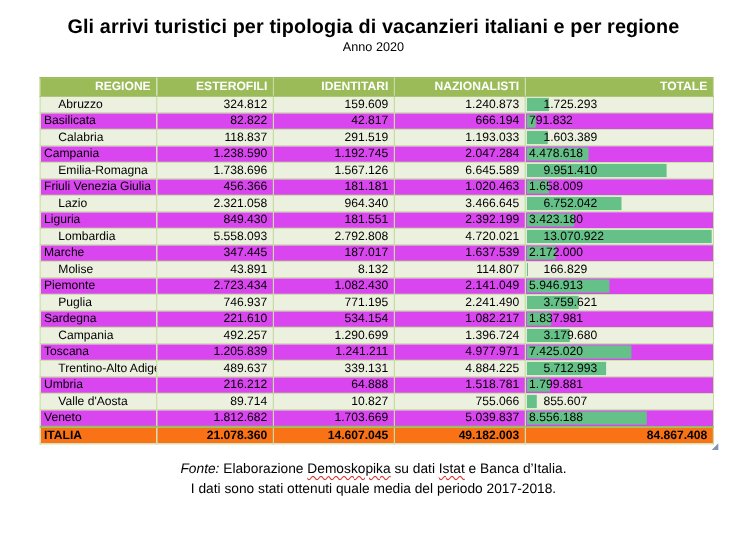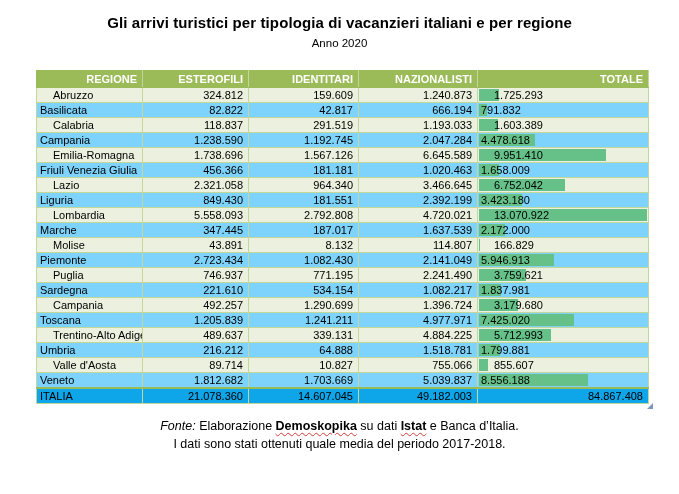--- a/index.html
+++ b/index.html
@@ -3,21 +3,21 @@
 <meta charset="utf-8">
 <style>
   * { margin:0; padding:0; box-sizing:border-box; }
   html,body { background:#ffffff; }
   body {
     width:679px; height:494px; position:relative; overflow:hidden;
     font-family:"Liberation Sans","DejaVu Sans",sans-serif; color:#000;
   }
   .page-title {
     position:absolute; top:14px; left:0; width:679px;
-    text-align:center; font-size:15px; font-weight:bold; letter-spacing:.1px;
+    text-align:center; font-size:18px; font-weight:bold; letter-spacing:.1px;
   }
   .page-subtitle {
     position:absolute; top:37px; left:0; width:679px;
     text-align:center; font-size:11.5px;
   }
   .table-wrap { position:absolute; left:36px; top:70px; width:613px; }
   table.data {
     border-collapse:collapse; table-layout:fixed; width:612px;
     font-size:11px;
   }
@@ -25,48 +25,47 @@
     border:1px solid #C4D79B; height:15px; padding:0 5px 0 3px;
     white-space:nowrap; overflow:hidden; vertical-align:middle;
   }
   table.data thead th {
     background:#9BBB59; color:#ffffff; font-weight:bold; text-align:right;
     height:17px; font-size:11px; border-color:#9BBB59; border-right-color:#C4D79B;
   }
   td.num { text-align:right; }
   td.region { text-align:left; }
   tr.alt td { background:#EBF1DE;padding-left:16px; }
-  tr.plain td { background:#7dd3fc; }
+  tr.plain td { background:#d946ef; }
   td.totale { position:relative; padding:0 5px 0 0; }
   td.totale .bar {
     position:absolute; left:1px; top:1px; bottom:1px;
     background:#66C189; z-index:0;
   }
   td.totale .val {
     position:relative; z-index:1; display:block; text-align:left;
   }
   tr.total-row td {
-    background:#0ea5e9; font-weight:normal; border-top:2px solid #9BBB59;
+    background:#f97316; font-weight:bold; border-top:2px solid #9BBB59;
     height:16px;
     margin-top:20px;
   }
   .fill-handle {
     position:absolute; right:-4px; bottom:-5px; width:0; height:0;
     border-left:6px solid transparent; border-bottom:6px solid #7E96B8;
   }
   .footer {
     position:absolute; top:417px; left:0; width:679px; text-align:center;
     font-size:12.5px; line-height:18px;
   }
   .fonte { font-style:italic; }
   .squiggle {
     text-decoration:underline; text-decoration-style:wavy;
     text-decoration-color:#D23C3C; text-decoration-thickness:1px;
     text-underline-offset:2px;
-    font-weight:bold;
   }
 </style>
 </head>
 <body>
 
 <div class="page-title">Gli arrivi turistici per tipologia di vacanzieri italiani e per regione</div>
 <div class="page-subtitle">Anno 2020</div>
 
 <div class="table-wrap">
   <table class="data">

